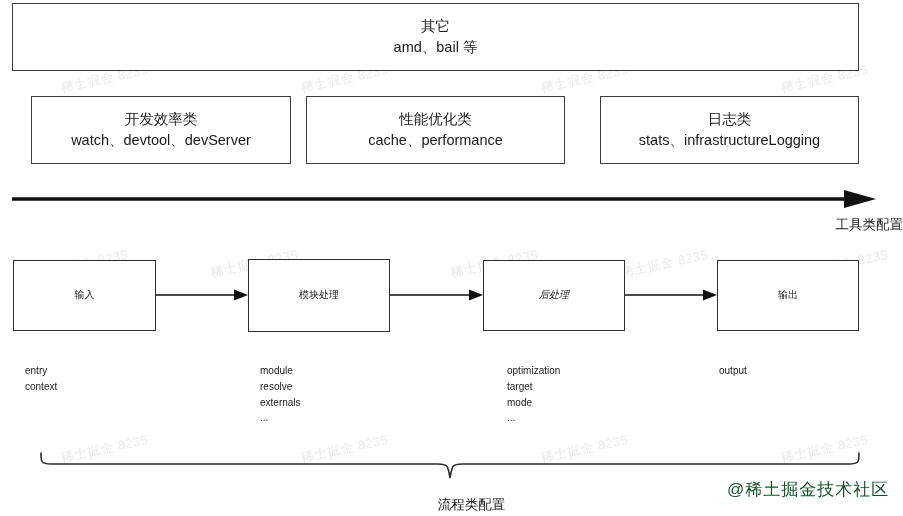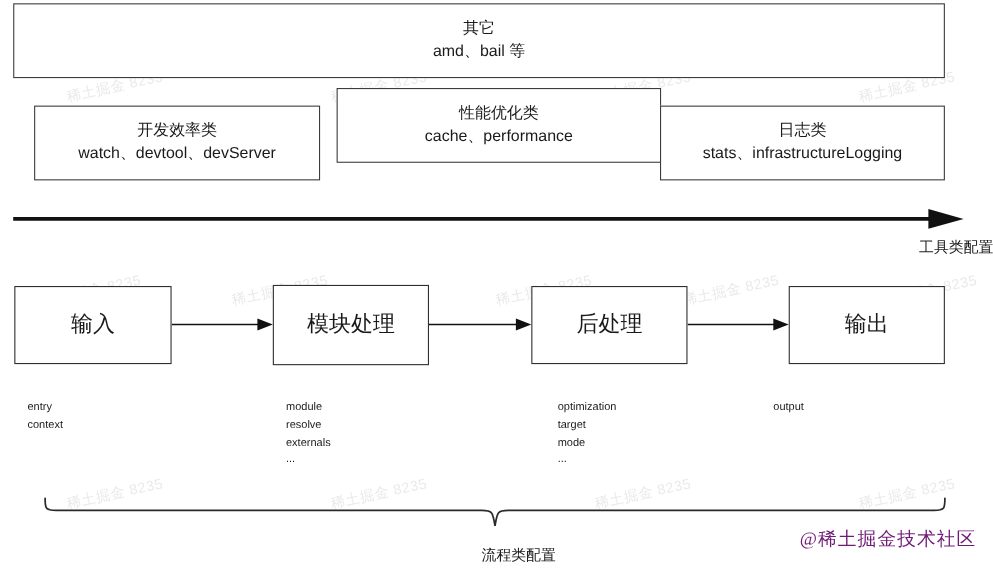--- a/index.html
+++ b/index.html
@@ -35,21 +35,21 @@
     display: block;
     text-align: right;
     white-space: nowrap;
   }
   .cat-box .l1 { font-size: 14.5px; }
   .cat-box .l2 { font-size: 14.5px; }
 
   .flow-box {
     border: 1.4px solid #2f2f2f;
   }
-  .flow-box .l1 { font-size: 20px; }
+  .flow-box .l1 { font-size: 10px; }
 
   
   .bigarrow {
     position: absolute;
   }
   .arrow-label {
     position: absolute;
     font-size: 13.5px;
     text-align: right;
     white-space: nowrap;
@@ -83,25 +83,24 @@
     color: #d8d8d8;
     opacity: .55;
     transform: rotate(-12deg);
     white-space: nowrap;
     pointer-events: none;
     letter-spacing: .5px;
   }
   .wm-brand {
     position: absolute;
     font-size: 17px;
-    color: #701a75;
+    color: #14532d;
     white-space: nowrap;
     letter-spacing: 1px;
     pointer-events: none;
-    font-family: Liberation Serif, serif;
   }
 </style>
 </head>
 <body>
 
 <div id="canvas">
 
   <div class="wm-tile" style="left:60px;  top:70px;">稀土掘金 8235</div>
   <div class="wm-tile" style="left:300px; top:70px;">稀土掘金 8235</div>
   <div class="wm-tile" style="left:540px; top:70px;">稀土掘金 8235</div>
@@ -119,21 +118,21 @@
   <div class="box cat-box" style="left:12px; top:3px; width:847px; height:68px;">
     <span class="l1">其它</span>
     <span class="l2">amd、bail 等</span>
   </div>
 
   <div class="box cat-box" style="left:12px; top:96px; width:260px; height:68px;margin-left:19px;">
     <span class="l1">开发效率类</span>
     <span class="l2">watch、devtool、devServer</span>
   </div>
 
-  <div class="box cat-box" style="left:306px; top:80px; width:295px; height:68px;">
+  <div class="box cat-box" style="left:306px; top:96px; width:259px; height:68px;">
     <span class="l1">性能优化类</span>
     <span class="l2">cache、performance</span>
   </div>
 
   <div class="box cat-box" style="left:600px; top:96px; width:259px; height:68px;">
     <span class="l1">日志类</span>
     <span class="l2">stats、infrastructureLogging</span>
   </div>
 
   <div class="bigarrow" style="left:10px; top:188px; width:870px; height:22px;">
@@ -145,21 +144,21 @@
   <div class="arrow-label" style="left:0px; top:216px; width:903px;">工具类配置</div>
 
   <div class="box flow-box" style="left:13px; top:260px; width:143px; height:71px;">
     <span class="l1">输入</span>
   </div>
 
   <div class="box flow-box" style="left:248px; top:259px; width:142px; height:73px;">
     <span class="l1">模块处理</span>
   </div>
 
-  <div class="box flow-box" style="left:483px; top:260px; width:142px; height:71px;">
+  <div class="box flow-box" style="left:483px; top:260px; width:142px; height:71px;font-style:italic;">
     <span class="l1">后处理</span>
   </div>
 
   <div class="box flow-box" style="left:717px; top:260px; width:142px; height:71px;">
     <span class="l1">输出</span>
   </div>
 
   <div class="connector" style="left:156px; top:288px; width:94px; height:14px;">
     <svg width="94" height="14" viewBox="0 0 94 14">
       <line x1="0" y1="7" x2="80" y2="7" stroke="#111111" stroke-width="1.5"></line>
@@ -193,21 +192,21 @@
     <span>...</span>
   </div>
 
   <div class="list" style="left:507px; top:363px;">
     <span>optimization</span>
     <span>target</span>
     <span>mode</span>
     <span>...</span>
   </div>
 
-  <div class="list" style="left:703px; top:363px;">
+  <div class="list" style="left:719px; top:363px;">
     <span>output</span>
   </div>
 
   <div class="brace" style="left:33px; top:448px; width:835px; height:38px;">
     <svg width="835" height="38" viewBox="0 0 835 38">
       <path d="M8,5 C8,14 8,16 18,16 L405,16 C415,16 415,18 417,30 C419,18 419,16 429,16 L816,16 C826,16 826,14 826,5" fill="none" stroke="#2b2b2b" stroke-width="1.6" stroke-linecap="round"></path>
     </svg>
   </div>
   <div class="brace-label" style="left:0px; top:496px; width:903px;padding-left:20px;">流程类配置</div>
 

